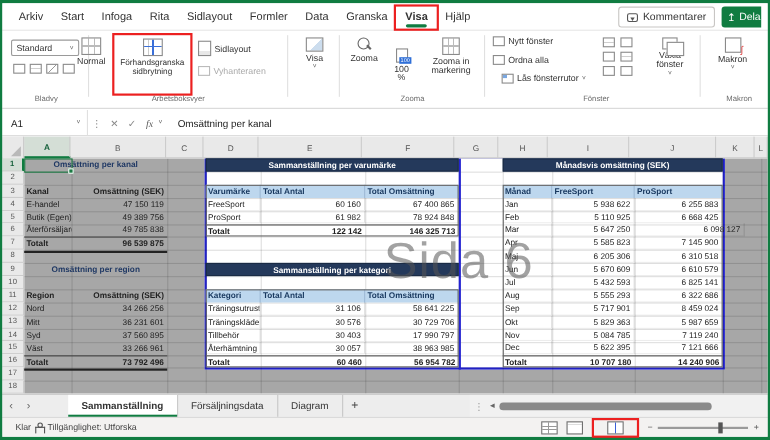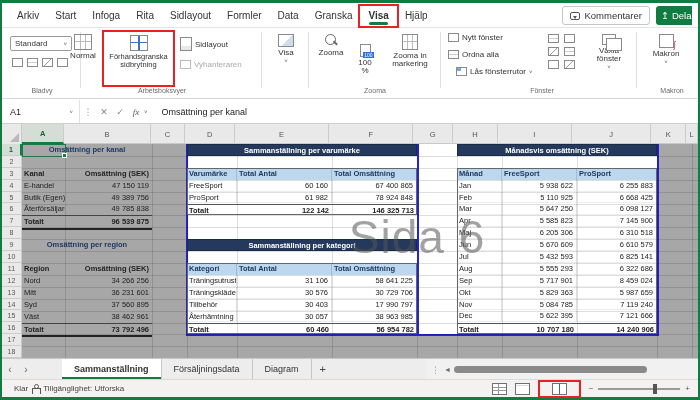--- a/index.html
+++ b/index.html
@@ -383,21 +383,21 @@
       <div class="xl-row">
         <div class="xl-cell al" style="width: 43px;">Mitt</div>
         <div class="xl-cell ar" style="width: 87px;">36 231 601</div>
       </div>
       <div class="xl-row">
         <div class="xl-cell al" style="width: 43px;">Syd</div>
         <div class="xl-cell ar" style="width: 87px;">37 560 895</div>
       </div>
       <div class="xl-row">
         <div class="xl-cell al" style="width: 43px;">Väst</div>
-        <div class="xl-cell ar" style="width: 87px;">38 462 961</div>
+        <div class="xl-cell ar" style="width: 87px;">33 266 961</div>
       </div>
     </div>
   <div class="abs xl-table plain bold total-gray" style="left:20px; top:198.5px;">
       <div class="xl-row">
         <div class="xl-cell al" style="width: 43px;">Totalt</div>
         <div class="xl-cell ar" style="width: 87px;">73 792 496</div>
       </div>
     </div>
 
   <div class="abs band" style="left:185px; top:20px; width:230px;">Sammanställning per varumärke</div>
@@ -483,21 +483,21 @@
         <div class="xl-cell ar" style="width: 80px;">6 255 883</div>
       </div>
       <div class="xl-row">
         <div class="xl-cell al" style="width: 45px;">Feb</div>
         <div class="xl-cell ar" style="width: 75px;">5 110 925</div>
         <div class="xl-cell ar" style="width: 80px;">6 668 425</div>
       </div>
       <div class="xl-row">
         <div class="xl-cell al" style="width: 45px;">Mar</div>
         <div class="xl-cell ar" style="width: 75px;">5 647 250</div>
-        <div class="xl-cell ar" style="width: 80px;">6 098 127</div>
+        <div class="xl-cell ar" style="width: 100px;">6 098 127</div>
       </div>
       <div class="xl-row">
         <div class="xl-cell al" style="width: 45px;">Apr</div>
         <div class="xl-cell ar" style="width: 75px;">5 585 823</div>
         <div class="xl-cell ar" style="width: 80px;">7 145 900</div>
       </div>
       <div class="xl-row">
         <div class="xl-cell al" style="width: 45px;">Maj</div>
         <div class="xl-cell ar" style="width: 75px;">6 205 306</div>
         <div class="xl-cell ar" style="width: 80px;">6 310 518</div>

